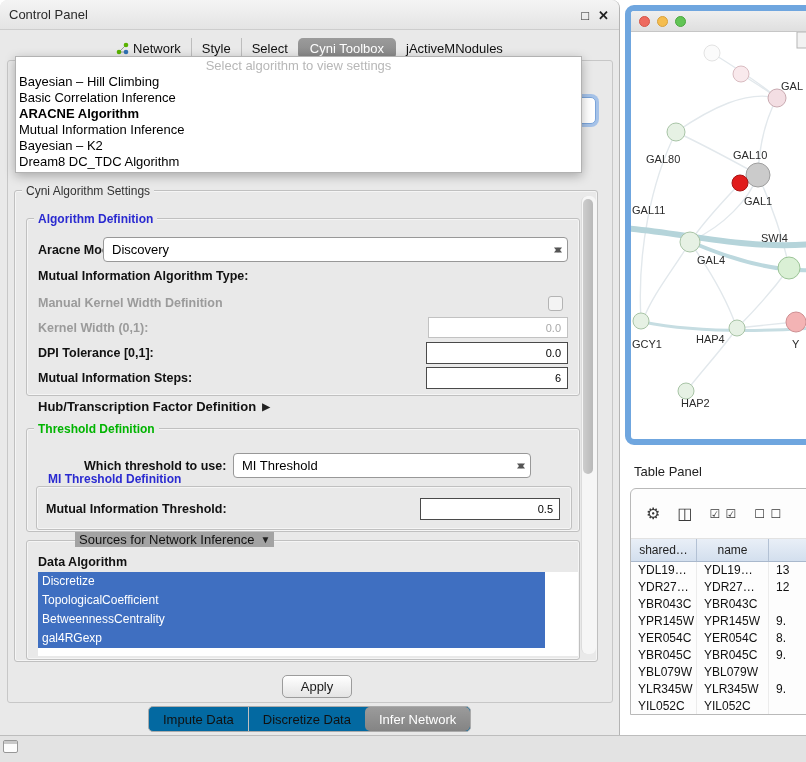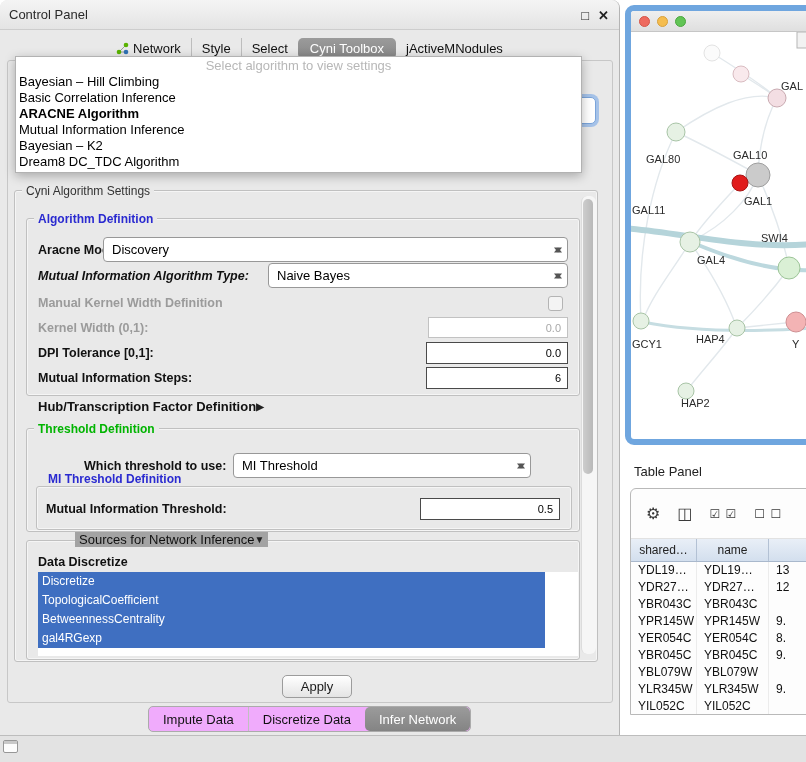--- a/index.html
+++ b/index.html
@@ -65,30 +65,30 @@
 
   
   .vtrack{position:absolute;background:#f6f6f6;border-left:1px solid #dcdcdc;border-radius:6px;}
   .vthumb{position:absolute;background:linear-gradient(90deg,#cdcdcd,#b9b9b9);border-radius:5px;}
 
   
   .attr-list{position:absolute;background:#ffffff;overflow:hidden;}
   .attr-item{width:507px;height:19px;line-height:19px;background:#3f6fc1;color:#fff;font-size:12px;padding-left:4px;box-sizing:border-box;}
 
   
-  .disclosure{position:absolute;font-size:13px;font-weight:bold;color:#111;display:flex;align-items:center;gap:0;}
+  .disclosure{position:absolute;font-size:13px;font-weight:bold;color:#111;display:flex;align-items:center;gap:6px;}
   .tri{font-size:10px;color:#222;}
 
   
   .apply-btn{position:absolute;left:269px;top:675px;width:68px;height:21px;border:1px solid #9c9c9c;border-radius:5px;
              background:linear-gradient(#ffffff,#e4e4e4);font-size:13px;display:flex;align-items:center;justify-content:center;margin-left:13px;}
 
   
   .bottom-tabs{position:absolute;left:148px;top:706px;height:24px;display:flex;align-items:stretch;
-               border:1px solid #ababab;border-radius:5px;background:#f0abfc;overflow:hidden;}
+               border:1px solid #ababab;border-radius:5px;background:#0369a1;overflow:hidden;}
   .bseg{display:flex;align-items:center;padding:0 14px;font-size:13px;color:#111;}
   .bseg.sep{border-left:1px solid #c0c0c0;}
   .bseg.selected{background:linear-gradient(#9b9b9b,#848484);color:#fff;border-radius:5px;}
 
   
   .net-window{position:absolute;left:625px;top:5px;width:190px;height:440px;box-sizing:border-box;
               border:6px solid #6fa6df;border-radius:9px;background:#fff;overflow:hidden;}
   .net-titlebar{height:20px;background:linear-gradient(#efefef,#dfdfdf);border-bottom:1px solid #c6c6c6;
                 display:flex;align-items:center;padding-left:8px;gap:7px;}
   .light{width:11px;height:11px;border-radius:50%;}
@@ -178,25 +178,21 @@
 
     <div class="group" style="left:26px;top:218px;width:552px;height:176px;"></div>
     <span class="group-title gt-blue" style="left:34px;top:212px;">Algorithm Definition</span>
 
     <span class="lbl" style="left:38px;top:243px;">Aracne Mode:</span>
     <div class="combo" style="left:103px;top:237px;width:465px;">
       <span>Discovery</span>
       <span class="spin"></span>
     </div>
 
-    <span class="lbl" style="left:38px;top:269px;font-style:italic;">Mutual Information Algorithm Type:</span>
-    <div class="combo" style="left:268px;top:263px;width:300px;">
-      <span>Naive Bayes</span>
-      <span class="spin"></span>
-    </div>
+    <span class="lbl" style="left:38px;top:269px;">Mutual Information Algorithm Type:</span>
 
     <span class="lbl disabled" style="left:38px;top:296px;">Manual Kernel Width Definition</span>
     <div class="checkbox" style="left:548px;top:296px;"></div>
 
     <span class="lbl disabled" style="left:38px;top:321px;">Kernel Width (0,1):</span>
     <input class="tinput disabled" style="left: 428px; top: 317px; width: 140px; height: 21px;" readonly="" value="0.0">
 
     <span class="lbl" style="left:38px;top:346px;">DPI Tolerance [0,1]:</span>
     <input class="tinput" style="left: 426px; top: 342px; width: 142px; height: 22px;" value="0.0">
 
@@ -221,21 +217,21 @@
     <span class="group-title gt-blue" style="left:44px;top:472px;">MI Threshold Definition</span>
 
     <span class="lbl" style="left:46px;top:502px;">Mutual Information Threshold:</span>
     <input class="tinput" style="left: 420px; top: 498px; width: 140px; height: 22px;" value="0.5">
 
     <div class="group" style="left:26px;top:540px;width:552px;height:118px;"></div>
     <div class="disclosure" style="left:34px;top:532px;background:#a3a3a3;padding:0 4px;font-weight:normal;z-index:2;margin-left:41px;">
       <span>Sources for Network Inference</span>
       <span class="tri">▼</span>
     </div>
-    <span class="lbl" style="left:38px;top:555px;">Data Discretize</span>
+    <span class="lbl" style="left:38px;top:555px;">Data Algorithm</span>
 
     <div class="attr-list" style="left:38px;top:572px;width:540px;height:84px;">
       <div class="attr-item">Discretize</div>
       <div class="attr-item">TopologicalCoefficient</div>
       <div class="attr-item">BetweennessCentrality</div>
       <div class="attr-item">gal4RGexp</div>
     </div>
 
     <div class="apply-btn">Apply</div>
 

